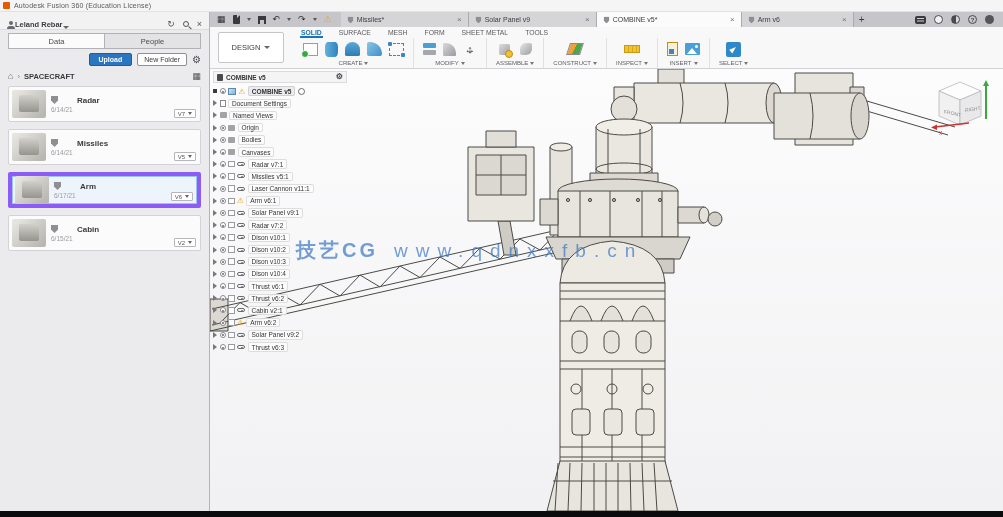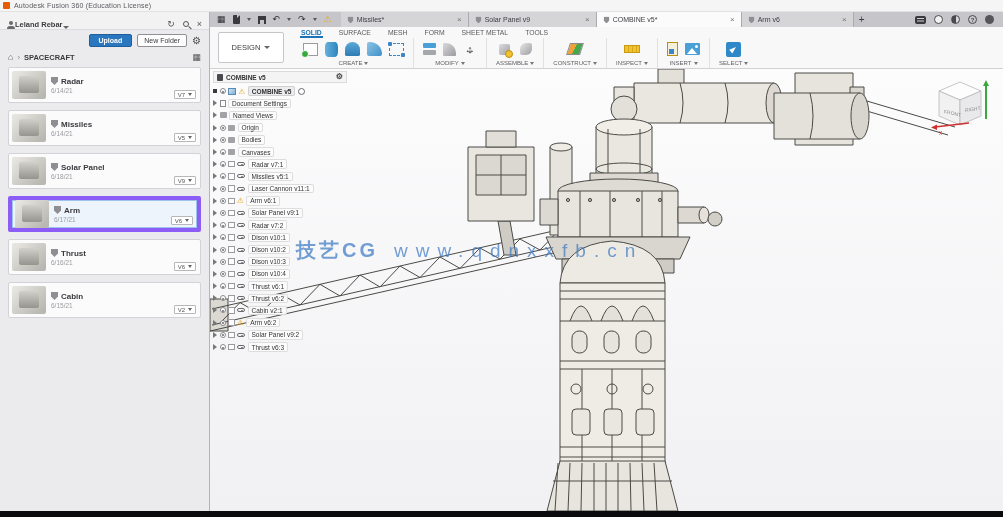--- a/index.html
+++ b/index.html
@@ -32,21 +32,21 @@
   .dp-breadcrumb{display:flex;align-items:center;gap:4px;padding:2px 8px 4px 8px;font-size:7.5px;color:#3a3a3e;font-weight:bold}
   .home-ico{font-size:9px;color:#555;font-weight:normal}
   .crumb-sep{color:#888;font-weight:normal}
   .grid-ico{margin-left:auto;font-size:9px;color:#555;font-weight:normal}
   .dp-list{flex:1;overflow:hidden;padding-top:1px}
   .card{position:relative;height:36px;margin:0 8px 7px 8px;background:#fbfbfc;border:1px solid #d3d3d7;border-radius:2px;display:flex;align-items:center}
   .card.selected{border:4px solid #8b5cf6;box-shadow:inset 0 0 0 1px #9cc3ea;background:#eef4fc}
   .thumb{width:34px;height:28px;margin:0 5px 0 3px;border-radius:2px;background:linear-gradient(135deg,#e6e4df 10%,#b9b7b2 90%);position:relative;flex:none}
   .thumb::after{content:"";position:absolute;left:7px;top:5px;right:7px;bottom:6px;background:linear-gradient(180deg,#d2d0cb,#96948f);border-radius:2px}
   .card-text{display:flex;flex-direction:column;justify-content:center;min-width:0}
-  .card-name{font-size:8px;font-weight:bold;color:#3a3a3e;display:flex;align-items:center;gap:3px;white-space:nowrap}
+  .card-name{font-size:8px;font-weight:bold;color:#3a3a3e;display:flex;align-items:center;gap:19px;white-space:nowrap}
   .shield{width:7px;height:8px;background:#8e8e93;clip-path:polygon(0 0,100% 0,100% 55%,50% 100%,0 55%);flex:none}
   .card-meta{font-size:6.5px;color:#9b9ba1;margin-top:1px}
   .vchip{position:absolute;right:4px;bottom:3px;background:#fff;border:1px solid #b7b7bb;font-size:6px;color:#555;padding:0.5px 3px;display:flex;align-items:center;gap:3px;border-radius:1px}
   .vchip i{width:0;height:0;border-left:2.5px solid transparent;border-right:2.5px solid transparent;border-top:3px solid #666}
 
   
   .main{position:absolute;top:12px;left:210px;right:0;bottom:6px;display:flex;flex-direction:column}
   .topstrip{height:15px;background:#c6c6ca;display:flex;align-items:stretch}
   .qat{display:flex;align-items:center;gap:7px;padding:0 9px 0 7px}
   .q-ico{font-size:9px;color:#2e2e32;line-height:9px}
@@ -154,20 +154,24 @@
     <span class="person-ico"></span>
     <span class="dp-account">Leland Rebar</span>
     <span class="chev"></span>
     <span class="dp-head-icons">
       <span style="font-size:9px;color:#555">↻</span>
       <span class="lens"></span>
       <span style="font-size:9px;color:#555">×</span>
     </span>
   </div>
 
+  <div class="dp-tabs">
+    <div class="dp-tab active">Data</div>
+    <div class="dp-tab">People</div>
+  </div>
 
   <div class="dp-actions">
     <button class="btn-upload">Upload</button>
     <button class="btn-newfolder">New Folder</button>
     <span class="gear">⚙</span>
   </div>
 
   <div class="dp-breadcrumb">
     <span class="home-ico">⌂</span>
     <span class="crumb-sep">›</span>
@@ -197,56 +201,28 @@
             <i class="shield"></i>
             <span>Missiles</span>
           </span>
           <span class="card-meta">6/14/21</span>
         </span>
       <span class="vchip">
           <span>V5</span>
           <i></i>
         </span>
     </div>
-    <div class="card">
-      <span class="thumb"></span>
-      <span class="card-text">
-          <span class="card-name">
-            <i class="shield"></i>
-            <span>Solar Panel</span>
-          </span>
-          <span class="card-meta">6/18/21</span>
-        </span>
-      <span class="vchip">
-          <span>V9</span>
-          <i></i>
-        </span>
-    </div>
     <div class="card selected">
       <span class="thumb"></span>
       <span class="card-text">
           <span class="card-name">
             <i class="shield"></i>
             <span>Arm</span>
           </span>
           <span class="card-meta">6/17/21</span>
-        </span>
-      <span class="vchip">
-          <span>V6</span>
-          <i></i>
-        </span>
-    </div>
-    <div class="card">
-      <span class="thumb"></span>
-      <span class="card-text">
-          <span class="card-name">
-            <i class="shield"></i>
-            <span>Thrust</span>
-          </span>
-          <span class="card-meta">6/16/21</span>
         </span>
       <span class="vchip">
           <span>V6</span>
           <i></i>
         </span>
     </div>
     <div class="card">
       <span class="thumb"></span>
       <span class="card-text">
           <span class="card-name">

